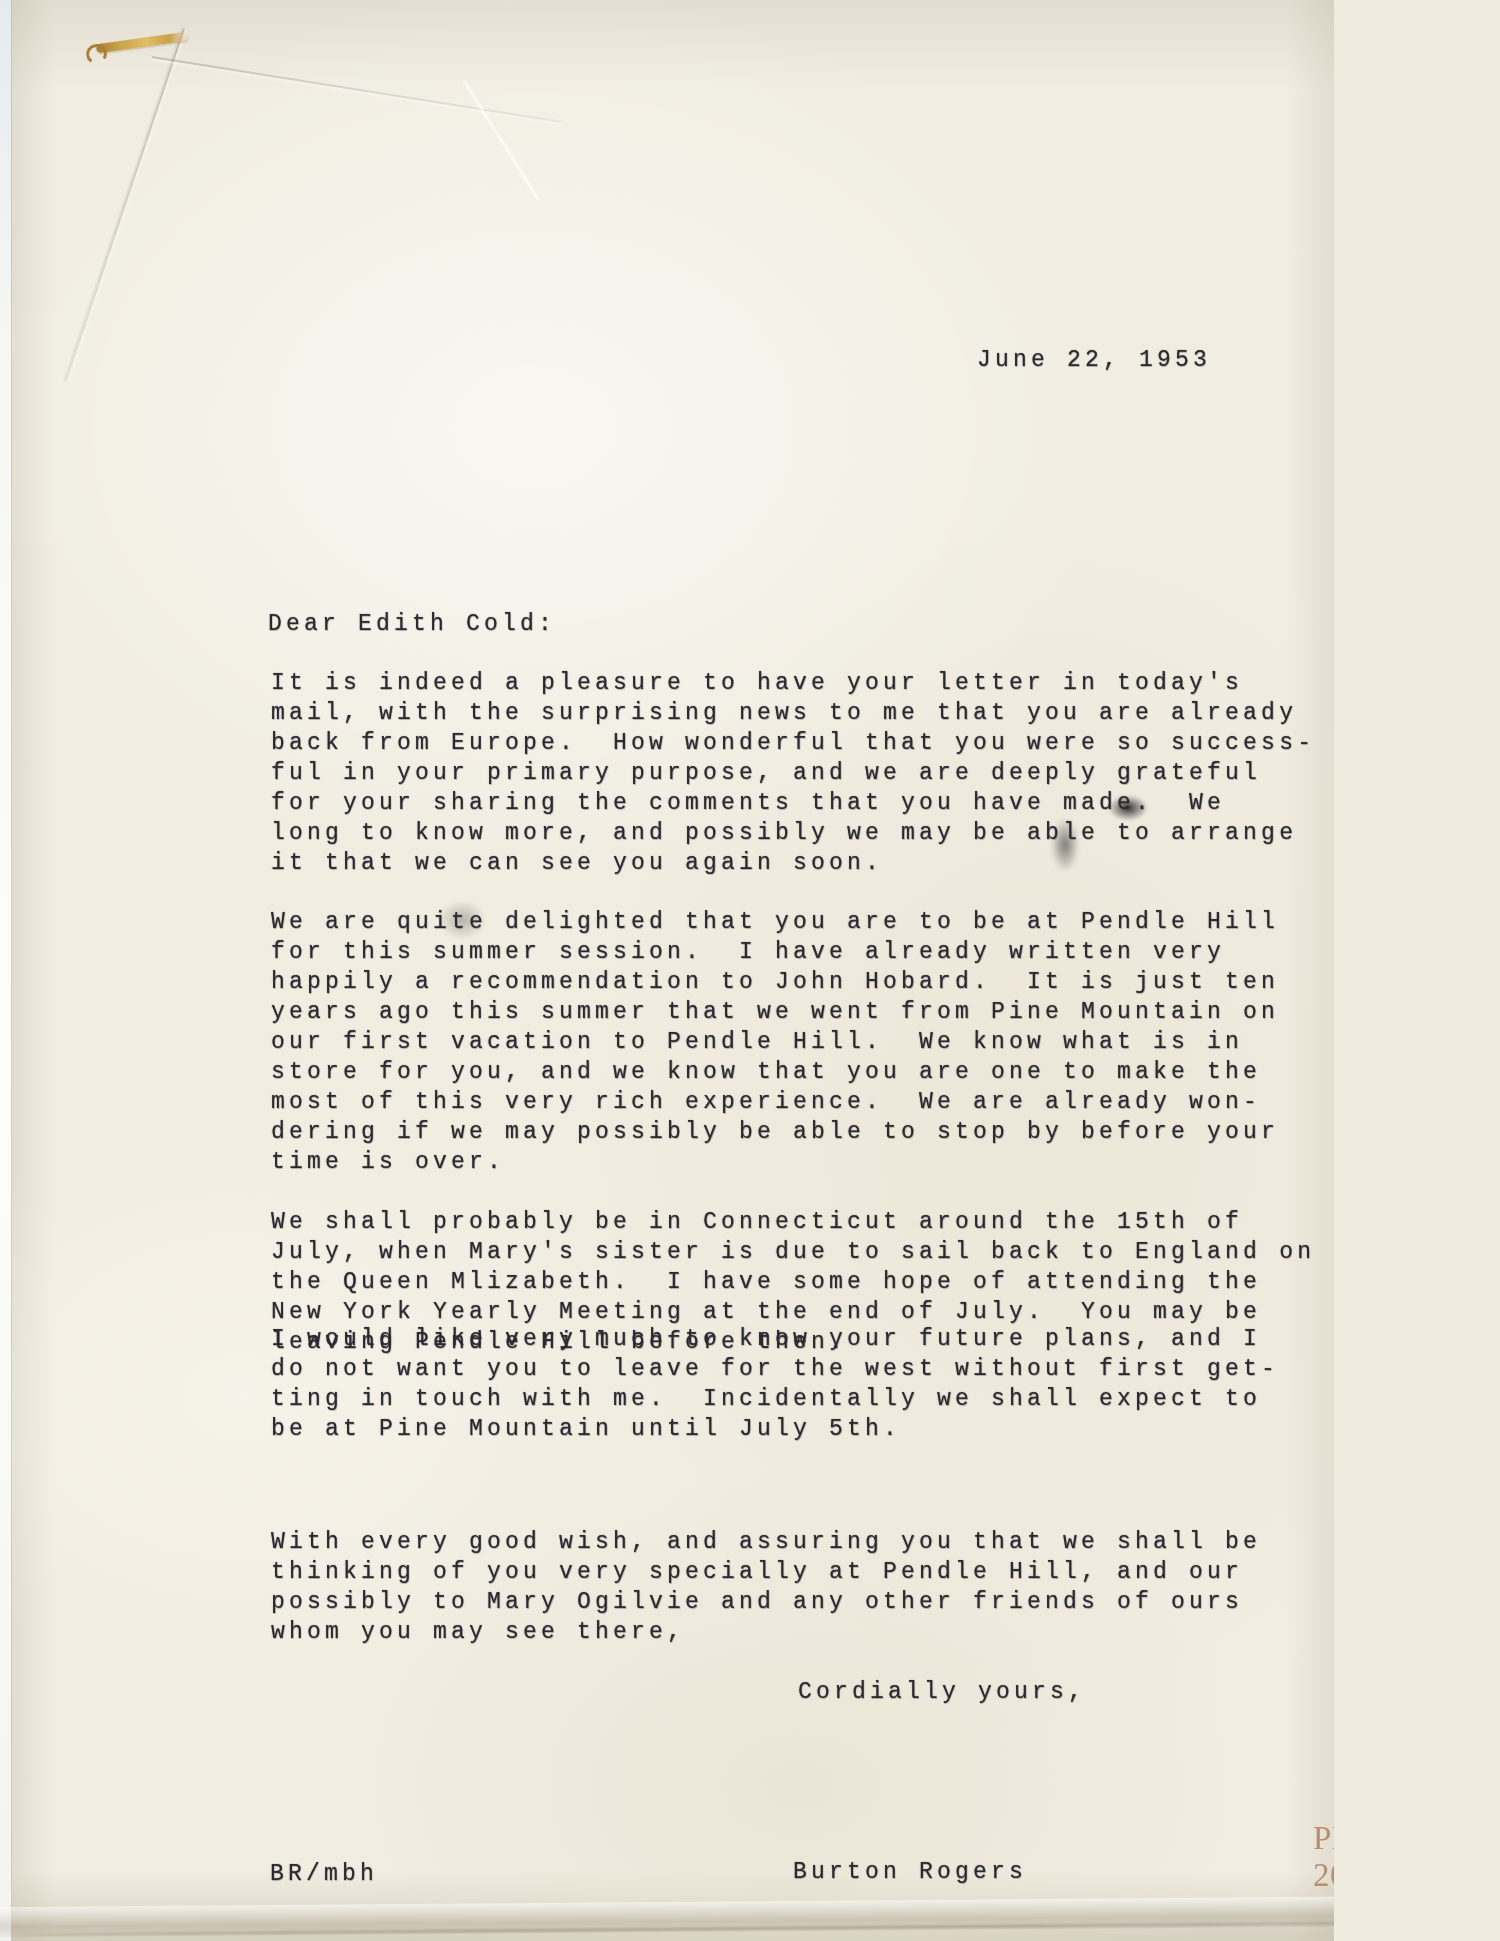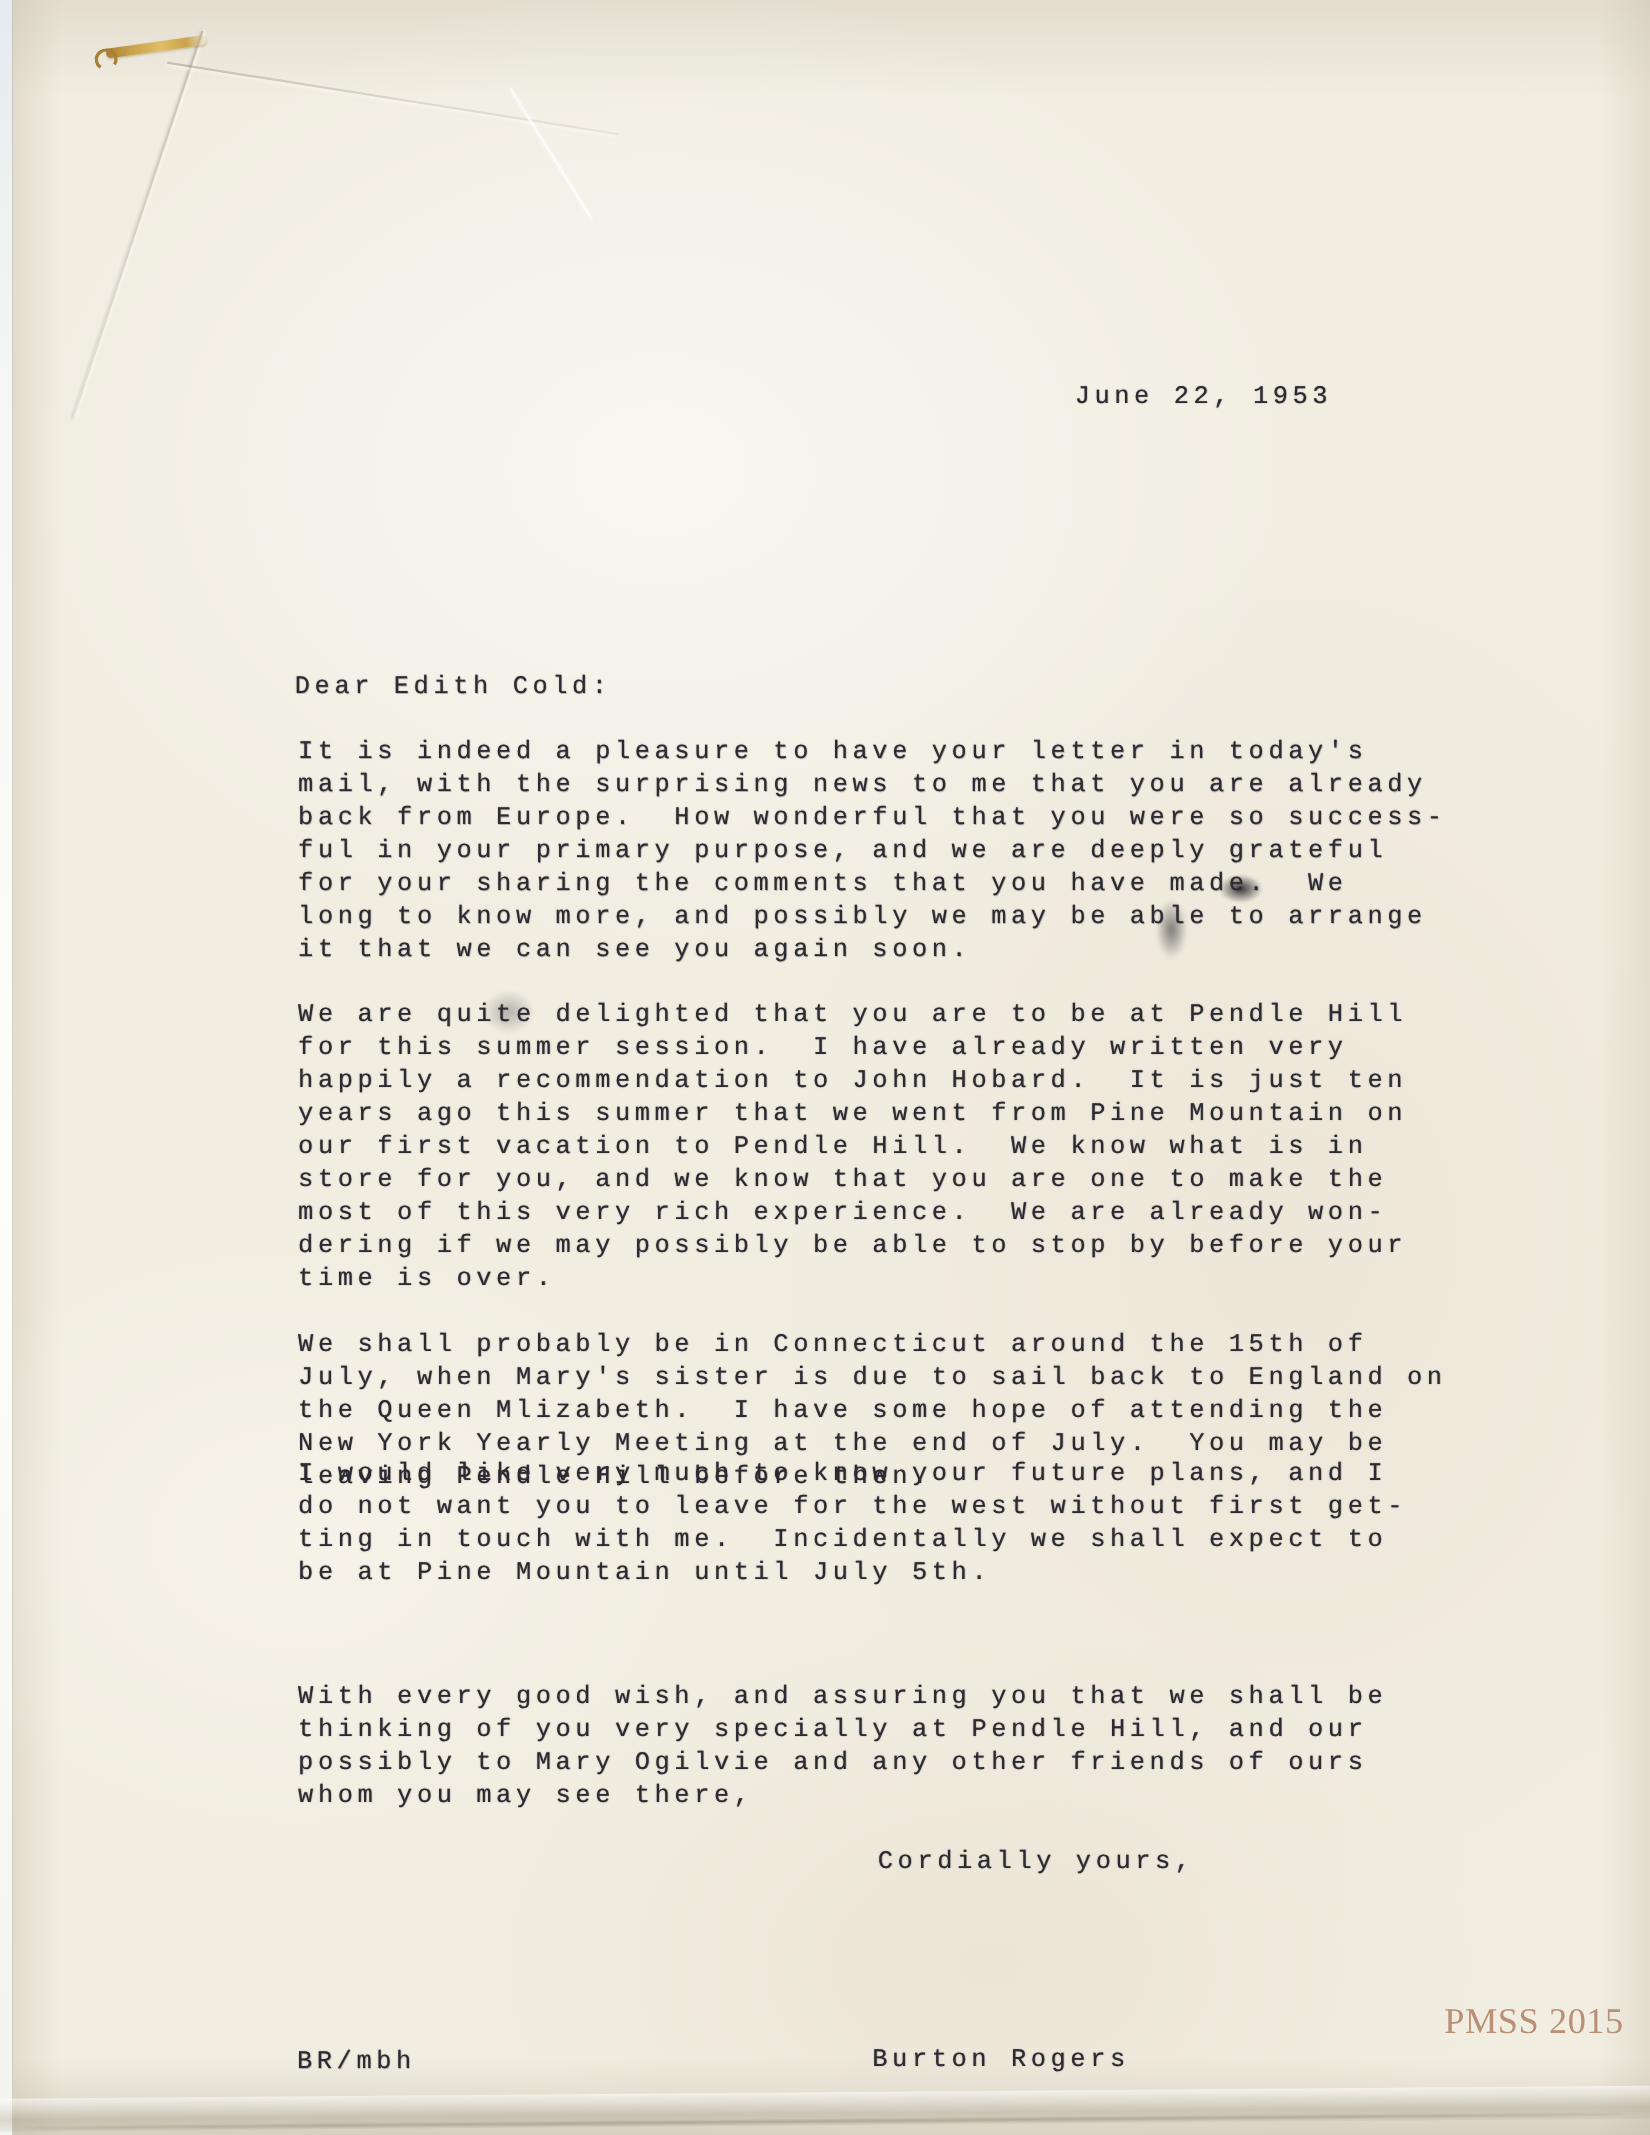--- a/index.html
+++ b/index.html
@@ -2,21 +2,21 @@
 <html style="--ink: #2c2a31; --wm: #b3876b;"><head>
 <meta charset="utf-8">
 <style>
   html, body {
     margin: 0;
     padding: 0;
     background: #efebdf;
   }
   .page {
     position: relative;
-    width: 1500px;
+    width: 1334px;
     height: 1941px;
     overflow: hidden;
     background-color: #f1ede1;
     background-image:
       radial-gradient(ellipse 820px 620px at 40% 22%, rgba(255,255,255,.55), rgba(255,255,255,0) 72%),
       radial-gradient(ellipse 700px 900px at 78% 58%, rgba(232,225,208,.55), rgba(232,225,208,0) 70%),
       radial-gradient(ellipse 500px 380px at 18% 72%, rgba(249,246,238,.6), rgba(249,246,238,0) 75%),
       radial-gradient(ellipse 620px 420px at 60% 92%, rgba(228,221,203,.5), rgba(228,221,203,0) 75%),
       linear-gradient(90deg, rgba(176,167,145,.30) 0px, rgba(176,167,145,0) 55px),
       linear-gradient(270deg, rgba(176,167,145,.22) 0px, rgba(176,167,145,0) 48px),

